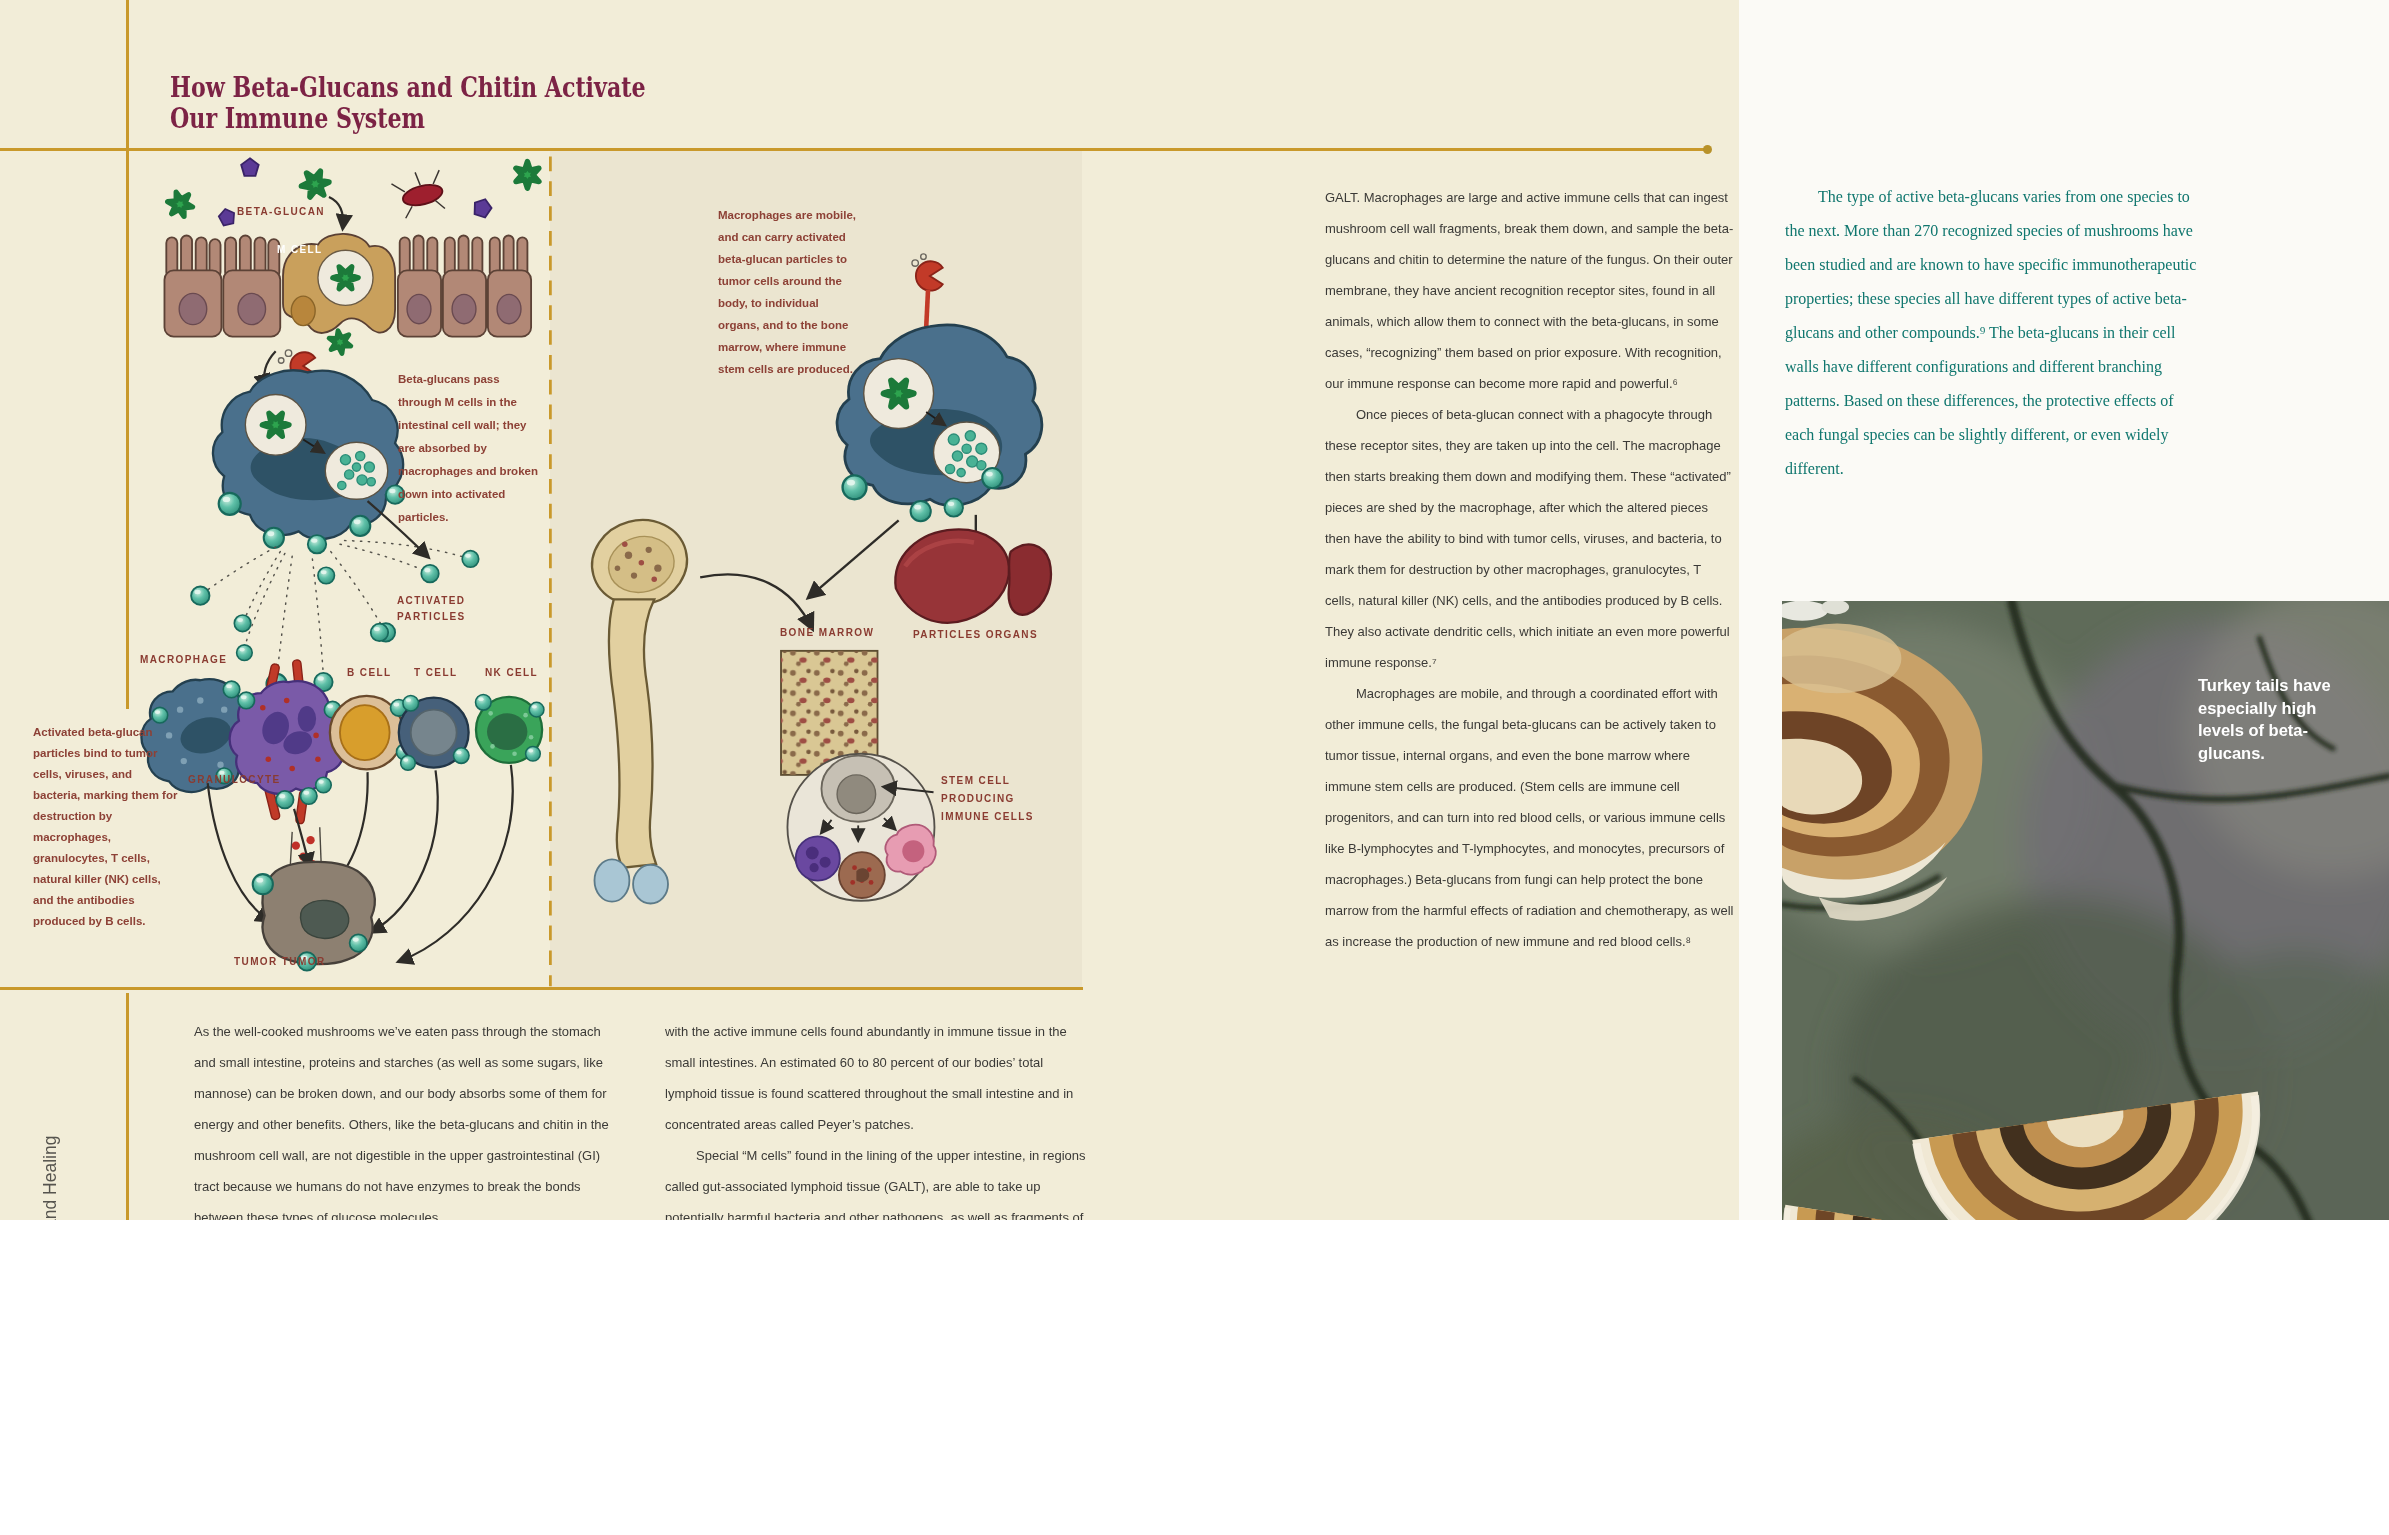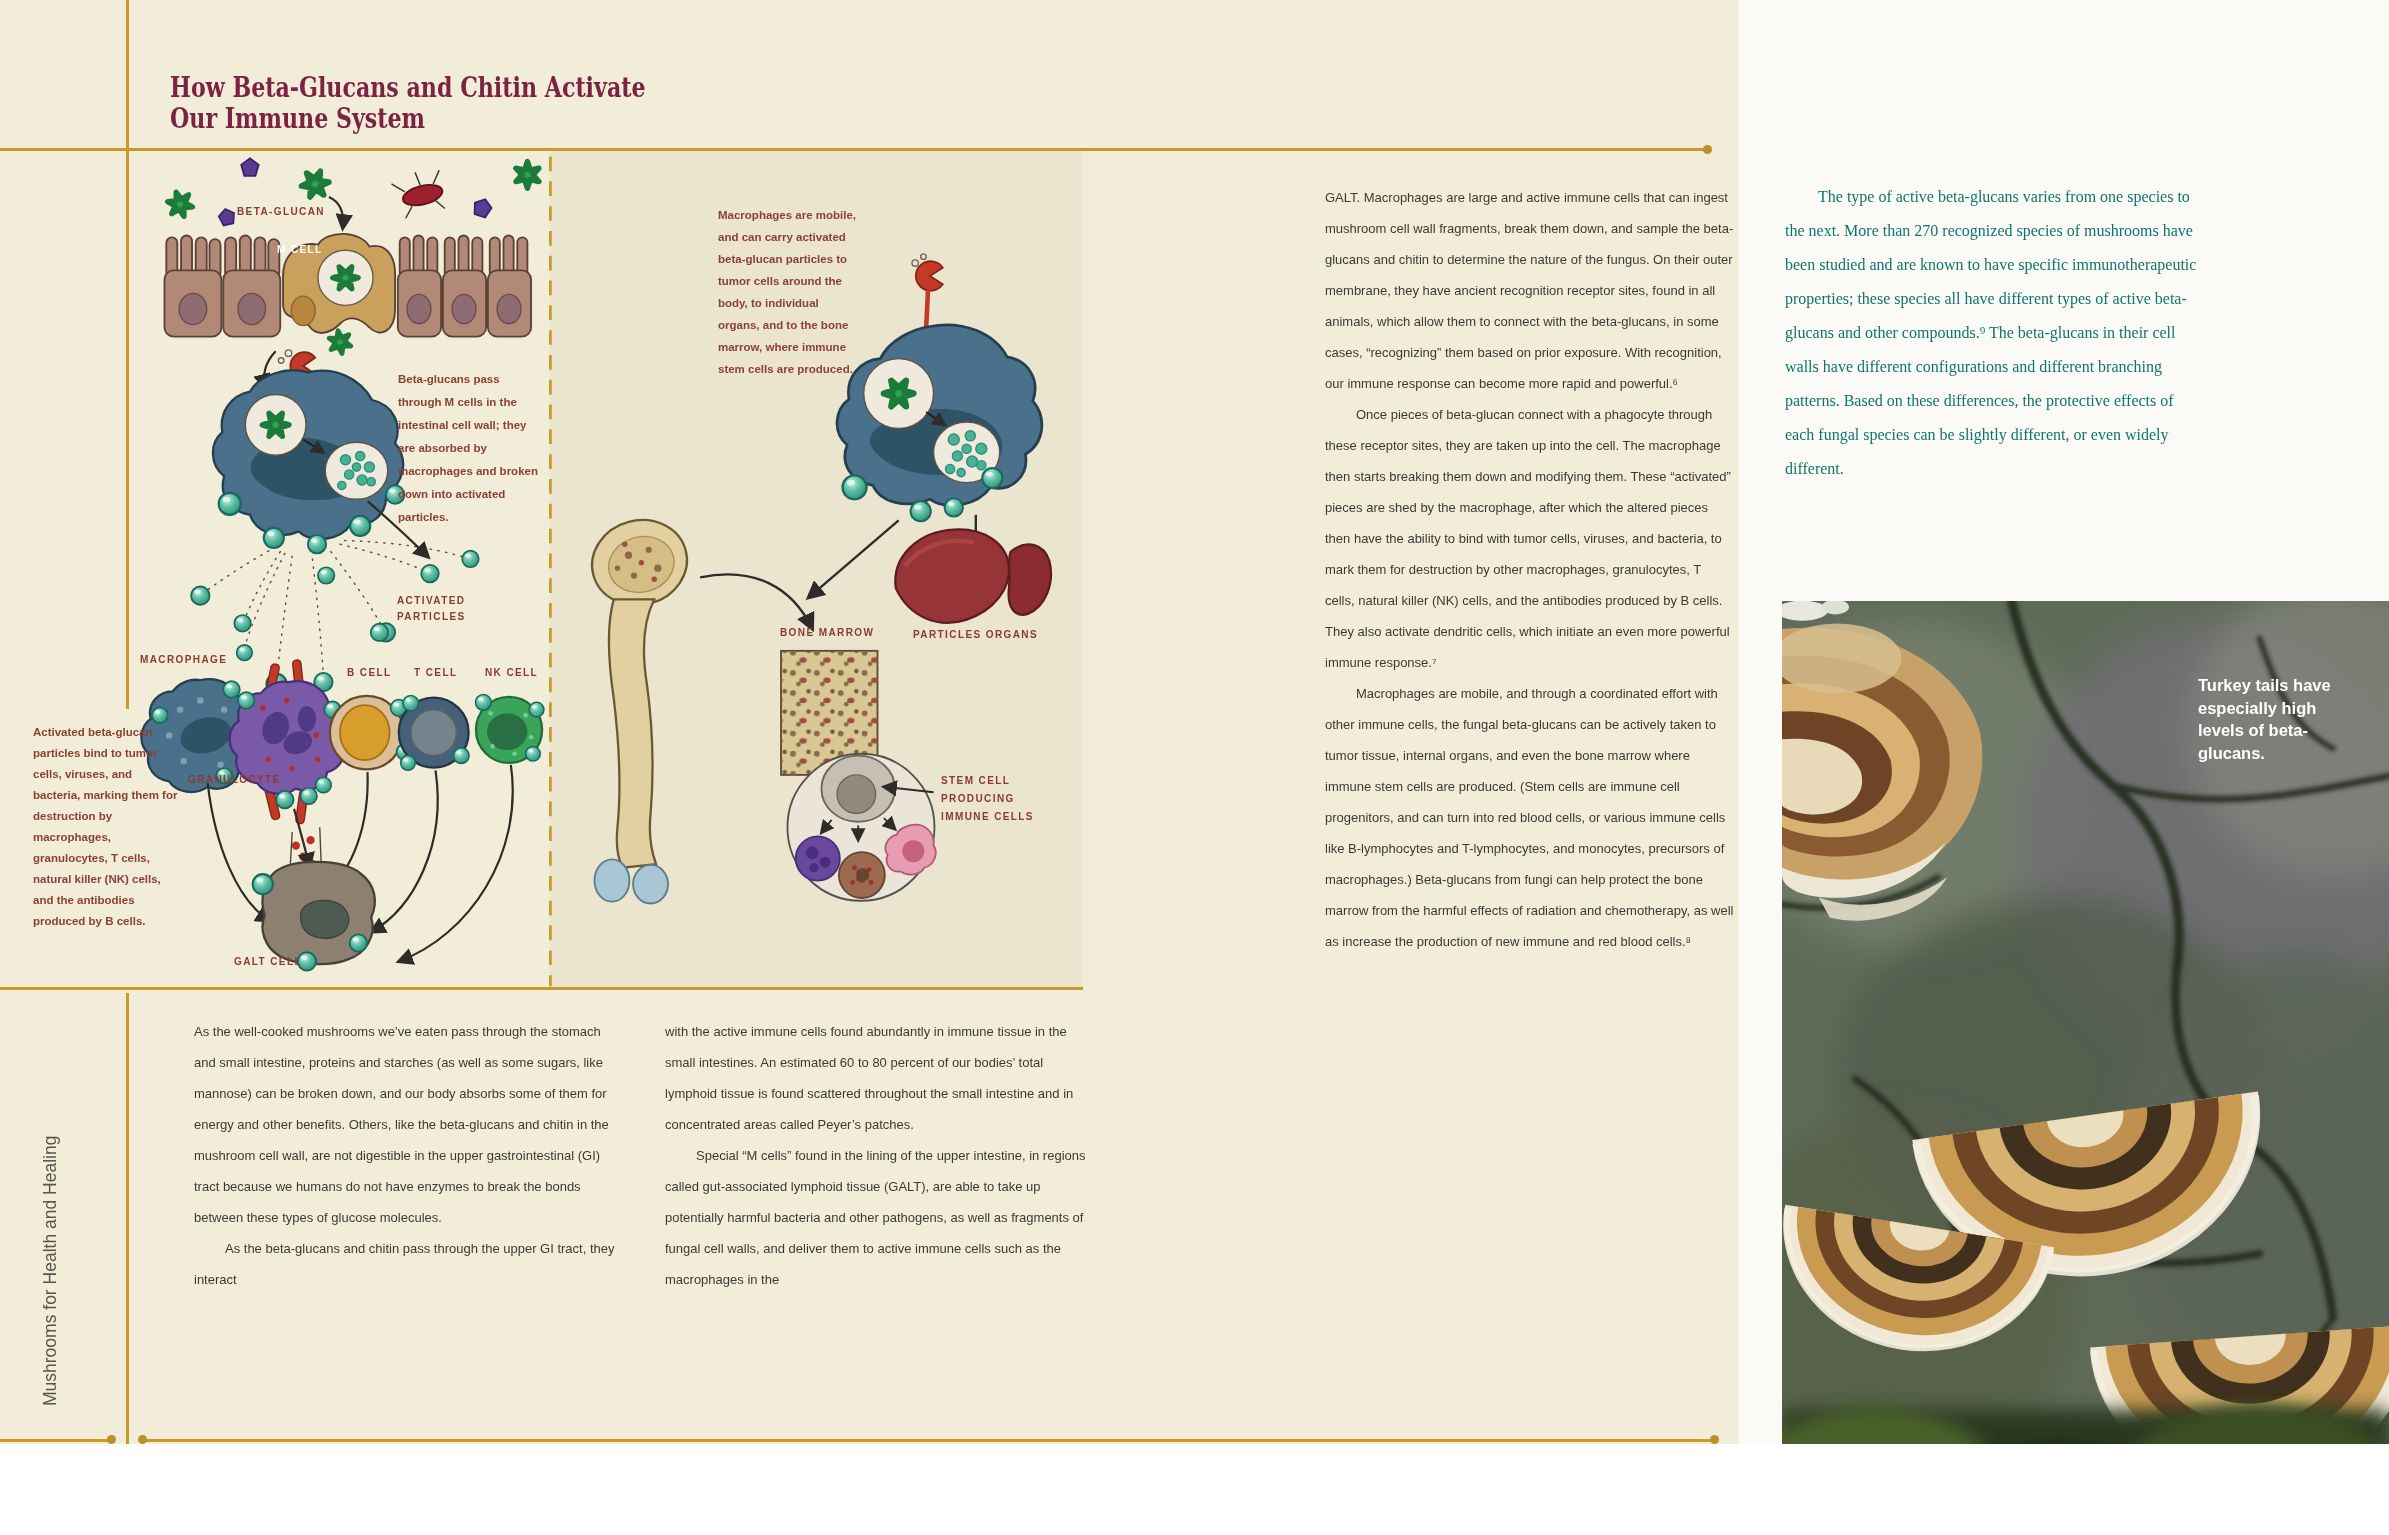--- a/index.html
+++ b/index.html
@@ -1,16 +1,16 @@
 <!DOCTYPE html>
 <html style="font-size:14.7px"><head>
 <meta charset="utf-8">
 <style>
   html,body{margin:0;padding:0;}
-  #page{position:relative;width:2389px;height:1444px;background:#fbfaf6;overflow:hidden;
+  #page{position:relative;width:2389px;height:1220px;background:#fbfaf6;overflow:hidden;
         font-family:"Liberation Sans",sans-serif;}
   .abs{position:absolute;}
   .left-page{left:0;top:0;width:1739px;height:1536px;background:#f2edd8;}
   .mid-panel{left:550px;top:151px;width:532px;height:836px;background:#ebe5d0;}
   .rule{position:absolute;background:#c9992b;}
   .dot{position:absolute;width:9.2px;height:9.2px;border-radius:50%;background:#b8922a;}
   .title{left:170px;top:72px;color:#7c2345;font-family:"DejaVu Serif",serif;font-weight:bold;
          font-size:27px;line-height:31px;transform:scaleX(.82);transform-origin:left top;white-space:nowrap;}
   .sans-col{color:#3b3a37;font-size:13px;line-height:31px;}
   .sans-col p{margin:0;}
@@ -430,21 +430,21 @@
   </svg>
 
   <div class="abs lbl" style="left:237px;top:206px;">BETA-GLUCAN</div>
   <div class="abs lbl wrap mcell-lbl" style="left:277px;top:243px;width:48px;line-height:14.7px;">M CELL</div>
   <div class="abs lbl wrap" style="left:397px;top:593px;width:99px;line-height:15.6px;">ACTIVATED PARTICLES</div>
   <div class="abs lbl" style="left:140px;top:654px;">MACROPHAGE</div>
   <div class="abs lbl" style="left:188px;top:774px;">GRANULOCYTE</div>
   <div class="abs lbl" style="left:347px;top:667px;">B CELL</div>
   <div class="abs lbl" style="left:414px;top:667px;">T CELL</div>
   <div class="abs lbl" style="left:485px;top:667px;">NK CELL</div>
-  <div class="abs lbl" style="left:234px;top:956px;">GALT CELL</div>
+  <div class="abs lbl" style="left:234px;top:956px;">TUMOR TUMOR</div>
   <div class="abs lbl" style="left:780px;top:627px;">BONE MARROW</div>
   <div class="abs lbl" style="left:913px;top:629px;">PARTICLES ORGANS</div>
   <div class="abs lbl wrap" style="left:941px;top:772px;width:121px;line-height:18px;">STEM CELL PRODUCING IMMUNE CELLS</div>
 
   <div class="abs cap" style="left:398px;top:368px;width:140px;line-height:23px;">Beta-glucans pass through M cells in the intestinal cell wall; they are absorbed by macrophages and broken down into activated particles.</div>
   <div class="abs cap" style="left:33px;top:722px;width:145px;line-height:21px;">Activated beta-glucan particles bind to tumor cells, viruses, and bacteria, marking them for destruction by macrophages, granulocytes, T cells, natural killer (NK) cells, and the antibodies produced by B cells.</div>
   <div class="abs cap" style="left:718px;top:204px;width:142px;line-height:22px;">Macrophages are mobile, and can carry activated beta-glucan particles to tumor cells around the body, to individual organs, and to the bone marrow, where immune stem cells are produced.</div>
 
   <div class="abs sans-col" style="left:194px;top:1016px;width:427px;">
       <p>As the well-cooked mushrooms we’ve eaten pass through the stomach and small intestine, proteins and starches (as well as some sugars, like mannose) can be broken down, and our body absorbs some of them for energy and other benefits. Others, like the beta-glucans and chitin in the mushroom cell wall, are not digestible in the upper gastrointestinal (GI) tract because we humans do not have enzymes to break the bonds between these types of glucose molecules.</p>

